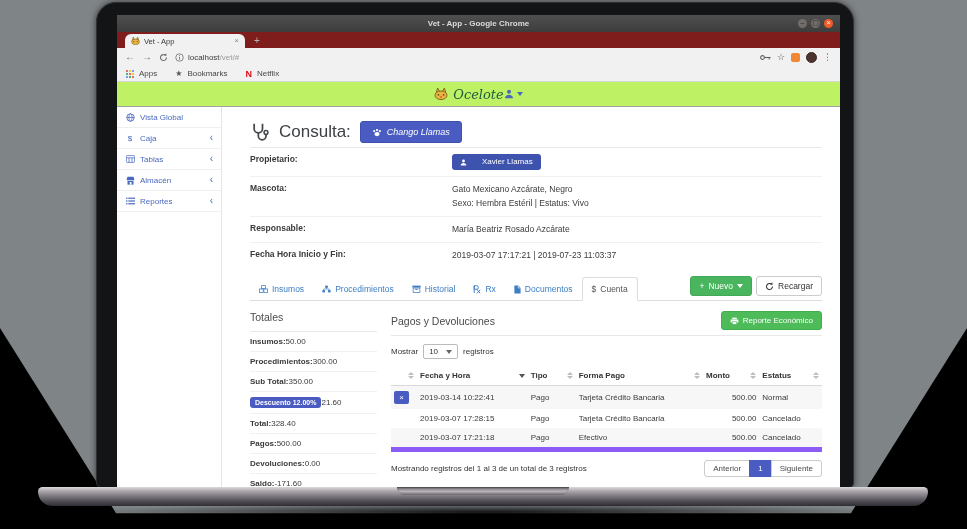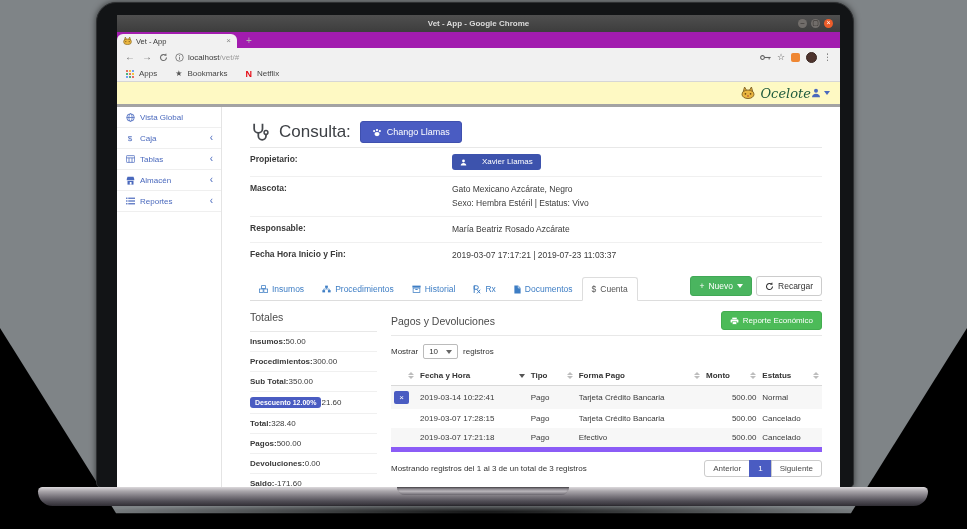--- a/index.html
+++ b/index.html
@@ -23,21 +23,21 @@
     background:radial-gradient(ellipse at center,rgba(0,0,0,.85),rgba(0,0,0,0) 72%); }
 
   
   .titlebar { height:17px; background:linear-gradient(#4f4f4f,#3d3d3d); flex:0 0 auto;
     display:flex; align-items:center; justify-content:center; position:relative; }
   .titlebar-text { font-size:8px; color:#dcdcdc; font-weight:bold; }
   .win-controls { position:absolute; right:7px; top:4px; display:flex; gap:4px; }
   .win-btn { width:9px; height:9px; border-radius:50%; background:#716d6a; color:#2a2724;
     font-size:7px; line-height:8px; text-align:center; }
   .win-btn.close { background:#ee5d2a; color:#fff; }
-  .tabstrip { height:16px; background:#a21caf; flex:0 0 auto; display:flex; align-items:flex-end; padding-left:0; }
+  .tabstrip { height:16px; background:#7f1d1d; flex:0 0 auto; display:flex; align-items:flex-end; padding-left:8px; }
   .btab { width:120px; height:14px; background:#f1f1f1; border-radius:6px 6px 0 0;
     display:flex; align-items:center; gap:4px; padding:0 6px; }
   .btab-title { flex:1; font-size:7.5px; color:#3a3a3a; white-space:nowrap; }
   .btab-close { font-size:8px; color:#8a8a8a; line-height:1; }
   .newtab { color:#b5b5b5; font-size:10px; margin:0 0 2px 9px; line-height:1; }
   .toolbar { height:18px; background:#f1f1f1; flex:0 0 auto; display:flex; align-items:center; padding:0 8px; gap:7px; }
   .nav-ic { font-size:10px; color:#6f6f6f; line-height:1; }
   .urlbox { flex:1; display:flex; align-items:center; gap:4px; font-size:8px; }
   .url-host { color:#3a3a3a; } .url-path { color:#9a9a9a; }
   .tb-right { display:flex; align-items:center; gap:6px; }
@@ -47,38 +47,38 @@
   .kebab { font-size:9px; color:#5a5a5a; }
   .bookmarks { height:16px; background:#f1f1f1; border-bottom:1px solid #d6d6d6; flex:0 0 auto;
     display:flex; align-items:center; gap:5px; padding:0 9px; font-size:8px; color:#474747; }
   .bm-gap { width:8px; }
   .apps-grid { display:grid; grid-template-columns:repeat(3,2px); grid-gap:1px; }
   .apps-grid i { width:2px; height:2px; border-radius:50%; }
   .nflx { color:#e50914; font-weight:bold; font-size:9px; }
 
   
   .app { flex:1; background:#fff; display:flex; flex-direction:column; overflow:hidden; }
-  .navbar { height:25px; flex:0 0 auto; background:#fef9c3; border-bottom:3px solid #a3a3a3;
-    display:flex; align-items:center; justify-content:flex-end; padding:0 10px; }
+  .navbar { height:25px; flex:0 0 auto; background:#bef264; border-bottom:1px solid #a3a3a3;
+    display:flex; align-items:center; justify-content:center; padding:0 10px; }
   .brand { display:flex; align-items:center; gap:5px; }
   .brand-name { font-family:"DejaVu Serif",serif; font-style:italic; font-size:13px; color:#1f5a3d; }
   .user-menu { display:flex; align-items:center; gap:3px; color:#4a69bd; }
   .caret { width:0; height:0; border-left:3px solid transparent; border-right:3px solid transparent; border-top:4px solid #4a69bd; }
   .app-body { flex:1; display:flex; overflow:hidden; }
   .sidebar { width:105px; flex:0 0 auto; border-right:1px solid #e4e4e4; background:#fff; }
   .side-item { height:21px; display:flex; align-items:center; gap:5px; padding:0 8px;
     border-bottom:1px solid #efefef; font-size:8px; color:#4a69bd; }
   .side-ic { width:10px; text-align:center; font-size:8px; flex:0 0 auto; display:flex; justify-content:center; }
   .side-chev { margin-left:auto; font-size:10px; line-height:1; color:#4a69bd; }
   .main { flex:1; padding:8px 18px 0 28px; overflow:hidden; }
 
   .consult-header { display:flex; align-items:center; gap:9px; margin:6px 0 4px; }
   .consult-title { font-size:17px; color:#3d4045; }
   .patient-btn { background:#4a5cc2; border:1px solid #3f50ae; color:#fff; font-size:9px;
-    padding:5px 11px; border-radius:3px; display:flex; align-items:center; gap:5px; }
+    padding:5px 11px; border-radius:3px; display:flex; align-items:center; gap:5px;font-style:italic; }
   .divider { border:none; border-top:1px solid #e8e8e8; }
 
   .drow { display:flex; border-bottom:1px solid #f0f0f0; padding:6px 0; font-size:8.5px; }
   .drow:last-child { border-bottom:none; }
   .dlabel { width:202px; flex:0 0 auto; font-weight:bold; color:#3a3a3a; }
   .dvalue { color:#3a3a3a; line-height:1.55; }
   .owner-btn { background:#3d53ad; color:#fff; font-size:8px; padding:2px 8px; border-radius:3px;
     display:inline-flex; align-items:center; gap:15px; }
 
   .tabs-row { position:relative; margin-top:8px; border-bottom:1px solid #ddd; display:flex; align-items:flex-end; height:25px; }

